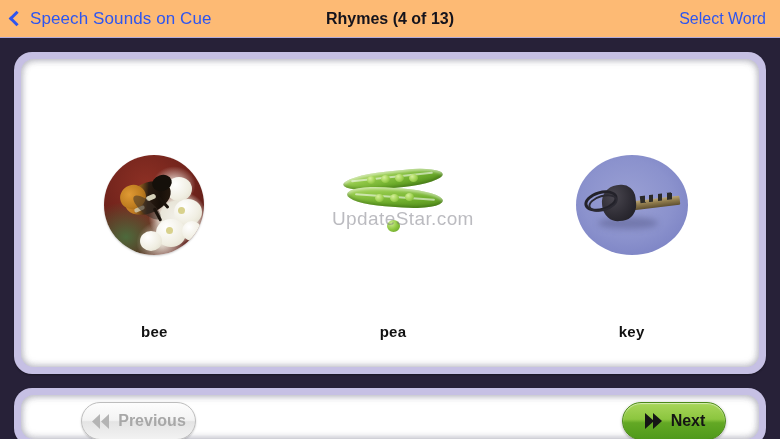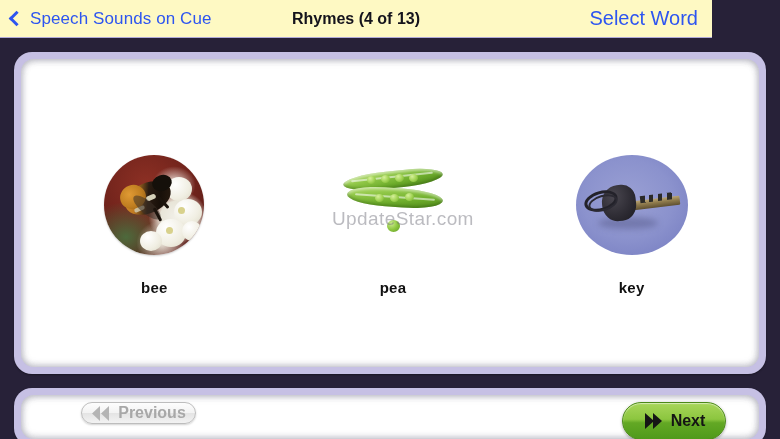--- a/index.html
+++ b/index.html
@@ -12,22 +12,22 @@
   }
   .screen {
     position: relative;
     width: 780px; height: 439px;
     background: #272138;
   }
 
   
   .navbar {
     position: absolute; left: 0; top: 0;
-    width: 712px; height: 38px;
-    background: #fef9c3;
+    width: 780px; height: 38px;
+    background: #fdba74;
     display: flex; align-items: center;
     border-bottom: 1px solid #b0aad8;
   }
   .nav-back {
     display: flex; align-items: center;
     margin-left: 8px;
     cursor: pointer;
     white-space: nowrap;
   }
   .chev-left {
@@ -50,21 +50,21 @@
     text-align: center;
     color: #14131c;
     font-size: 16px;
     font-weight: bold;
     pointer-events: none;
   }
   .nav-right {
     position: absolute;
     right: 14px;
     color: #2d55f0;
-    font-size: 20px;
+    font-size: 16px;
     cursor: pointer;
   }
 
   
   .card {
     position: absolute;
     background: #c6c0e4;
     border-radius: 18px;
     padding: 7px;
     box-shadow: 0 1px 2px rgba(0,0,0,0.35);
@@ -92,20 +92,21 @@
     display: flex;
     align-items: flex-start;
     justify-content: space-around;
   }
   .word-cell {
     width: 160px;
     display: flex;
     flex-direction: column;
     align-items: center;
     cursor: pointer;
+    gap: 44px;
   }
   .pic-box {
     width: 112px; height: 100px;
     position: relative;
     margin-top: 78px;
   }
   .word-label {
     margin-top: 24px;
     font-size: 15px;
     font-weight: bold;
@@ -364,21 +365,21 @@
     align-items: center;
     justify-content: center;
     border-radius: 22px;
     font-size: 16px;
     font-weight: bold;
     cursor: pointer;
     user-select: none;
   }
   #btn-previous {
     left: 60px; top: 7px;
-    width: 115px; height: 22px;
+    width: 115px; height: 38px;
     background: linear-gradient(180deg, #fdfdfd 0%, #f3f3f3 48%, #e4e4e4 52%, #f2f2f2 100%);
     border: 1px solid #bdbdbd;
     color: #a8a8a8;
     box-shadow: 0 1px 2px rgba(0,0,0,0.18);
   }
   #btn-next {
     right: 33px; top: 7px;
     width: 104px; height: 38px;
     background: linear-gradient(180deg, #a8d65a 0%, #8cc63f 45%, #63a824 55%, #4f9a1b 100%);
     border: 1px solid #4c8a19;

